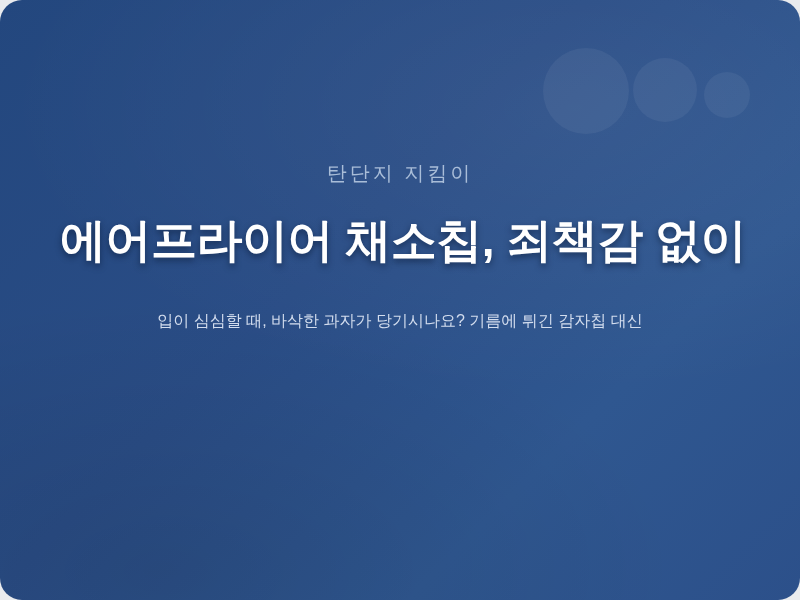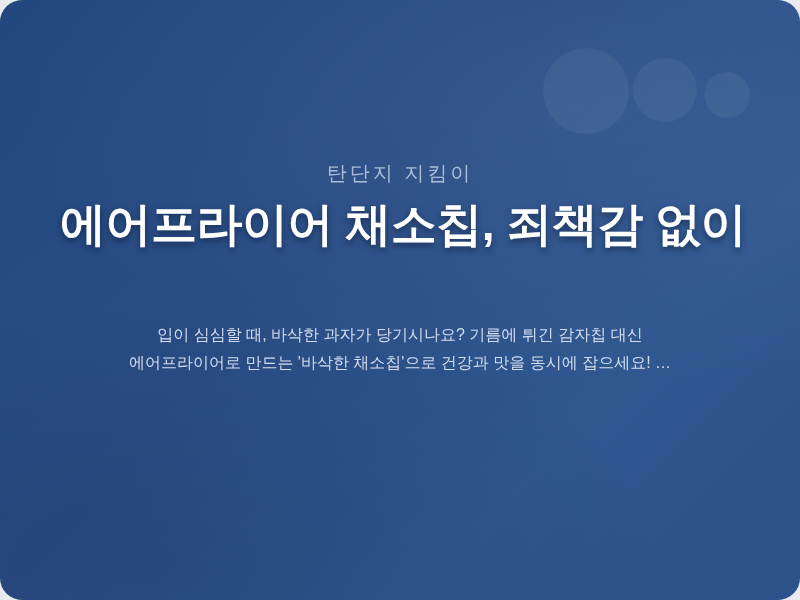--- a/index.html
+++ b/index.html
@@ -67,34 +67,34 @@
   .eyebrow {
     margin-top: 160px;
     font-size: 20px;
     font-weight: 400;
     letter-spacing: 3px;
     color: #a9bdd8;
     line-height: 1.3;
   }
 
   .title {
-    margin-top: 10px;
+    margin-top: 26px;
     font-size: 46px;
     font-weight: 700;
     color: #ffffff;
     line-height: 56px;
     letter-spacing: -0.5px;
     text-shadow: 0 3px 6px rgba(8,22,48,0.55);
     max-width: 680px;
     text-align: center;
   }
   .title .line { display: block; white-space: nowrap; }
 
   .body-copy {
-    margin-top: 38px;
+    margin-top: 8px;
     font-size: 16px;
     font-weight: 400;
     color: #d3ddee;
     line-height: 28px;
     max-width: 620px;
   }
   .body-copy .line { display: block; white-space: nowrap; }
 </style>
 </head>
 <body>
@@ -112,17 +112,16 @@
   <div class="content">
 
     <div class="eyebrow">탄단지  지킴이</div>
 
     <h1 class="title">
       <span class="line">에어프라이어 채소칩, 죄책감 없이</span>
     </h1>
 
     <p class="body-copy">
       <span class="line">입이 심심할 때, 바삭한 과자가 당기시나요? 기름에 튀긴 감자칩 대신</span>
-      <span class="line">에어프라이어로 만드는 '바삭한 채소칩'으로 건강과 맛을 동시에 잡으세요! …</span>
     </p>
 
   </div>
 </div>
 
 </body></html>

